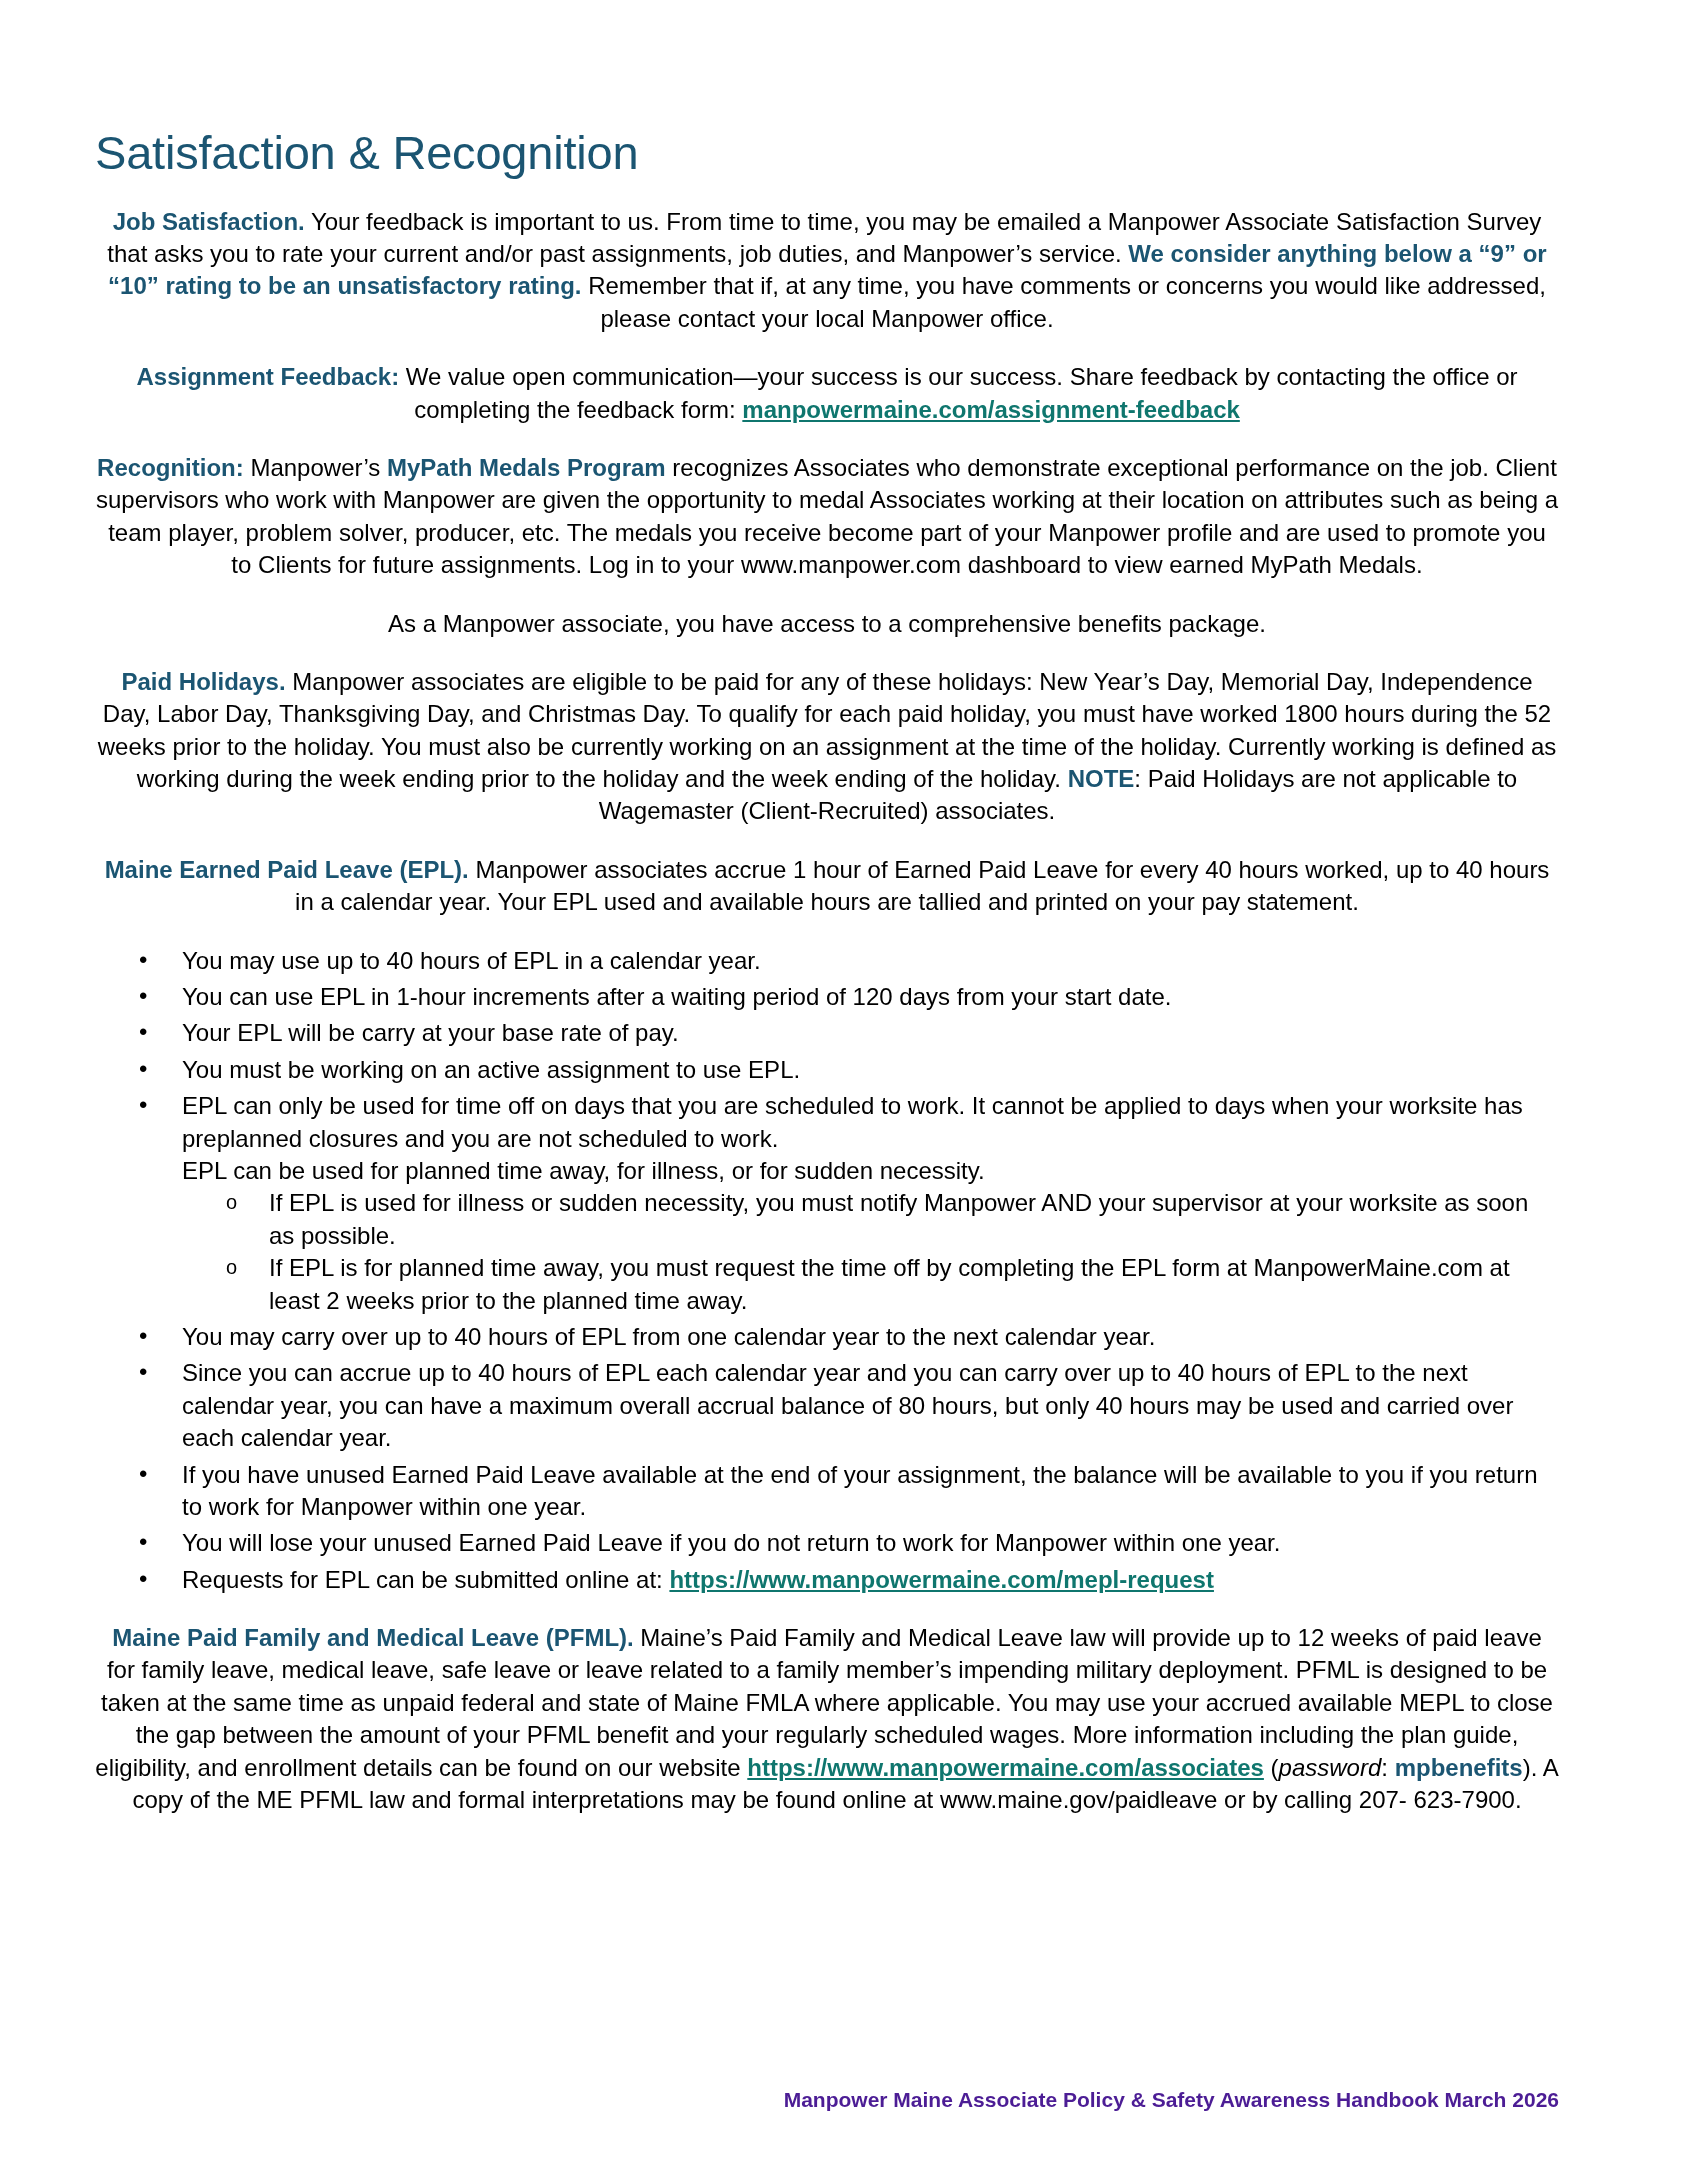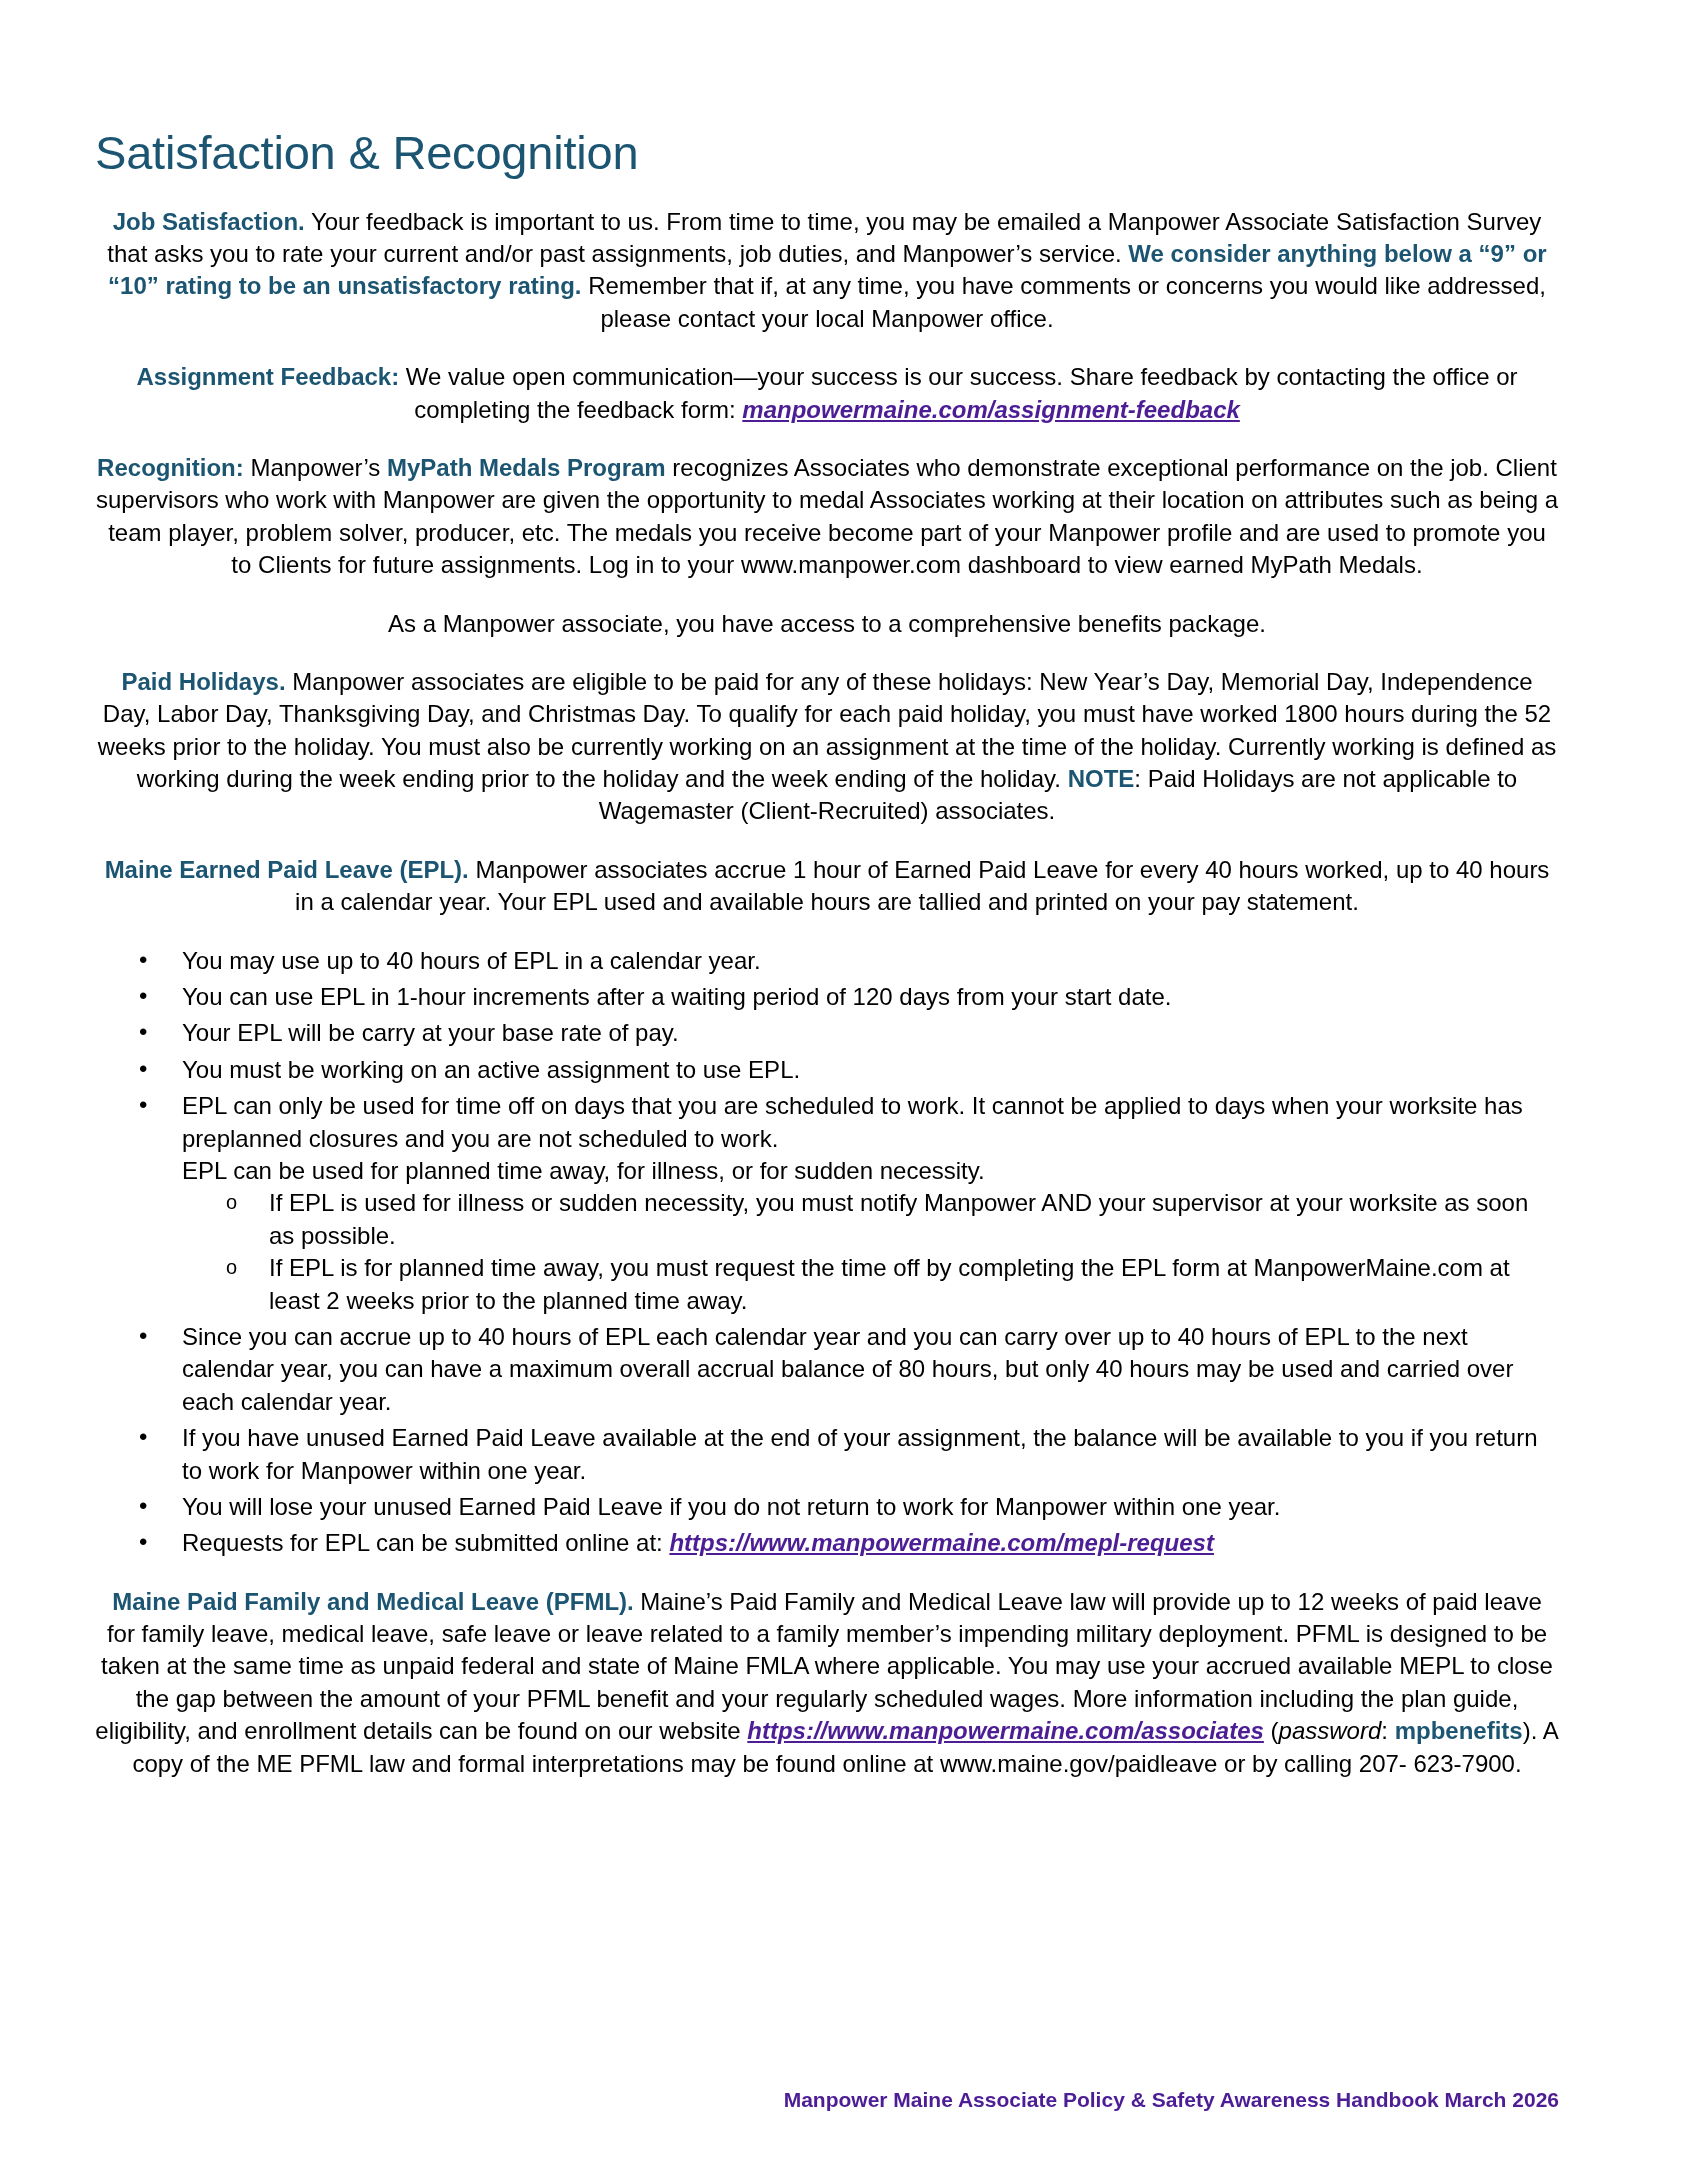--- a/index.html
+++ b/index.html
@@ -45,24 +45,23 @@
   .lead {
     font-weight: bold;
     color: #1B5572;
   }
   .emph {
     font-weight: bold;
     color: #1B5572;
   }
   .link {
     font-weight: bold;
-    color: #4c1d95;
+    color: #0f766e;
     text-decoration: underline;
     text-underline-offset: 2px;
-    font-style: italic;
   }
   .ital {
     font-style: italic;
   }
   ul.bullets {
     list-style: none;
     margin: 0 0 26px 0;
     padding: 0;
   }
   ul.bullets > li {
@@ -166,20 +165,23 @@
       <ul class="subbullets">
         <li>
           <span>If EPL is used for illness or sudden necessity, you must notify Manpower AND your supervisor at your worksite as soon as possible.</span>
         </li>
         <li>
           <span>If EPL is for planned time away, you must request the time off by completing the EPL form at ManpowerMaine.com at least 2 weeks prior to the planned time away.</span>
         </li>
       </ul>
     </li>
     <li>
+      <span>You may carry over up to 40 hours of EPL from one calendar year to the next calendar year.</span>
+    </li>
+    <li>
       <span>Since you can accrue up to 40 hours of EPL each calendar year and you can carry over up to 40 hours of EPL to the next calendar year, you can have a maximum overall accrual balance of 80 hours, but only 40 hours may be used and carried over each calendar year.</span>
     </li>
     <li>
       <span>If you have unused Earned Paid Leave available at the end of your assignment, the balance will be available to you if you return to work for Manpower within one year.</span>
     </li>
     <li>
       <span>You will lose your unused Earned Paid Leave if you do not return to work for Manpower within one year.</span>
     </li>
     <li>
       <span>Requests for EPL can be submitted online at: </span><span class="link">https://www.manpowermaine.com/mepl-request</span>

